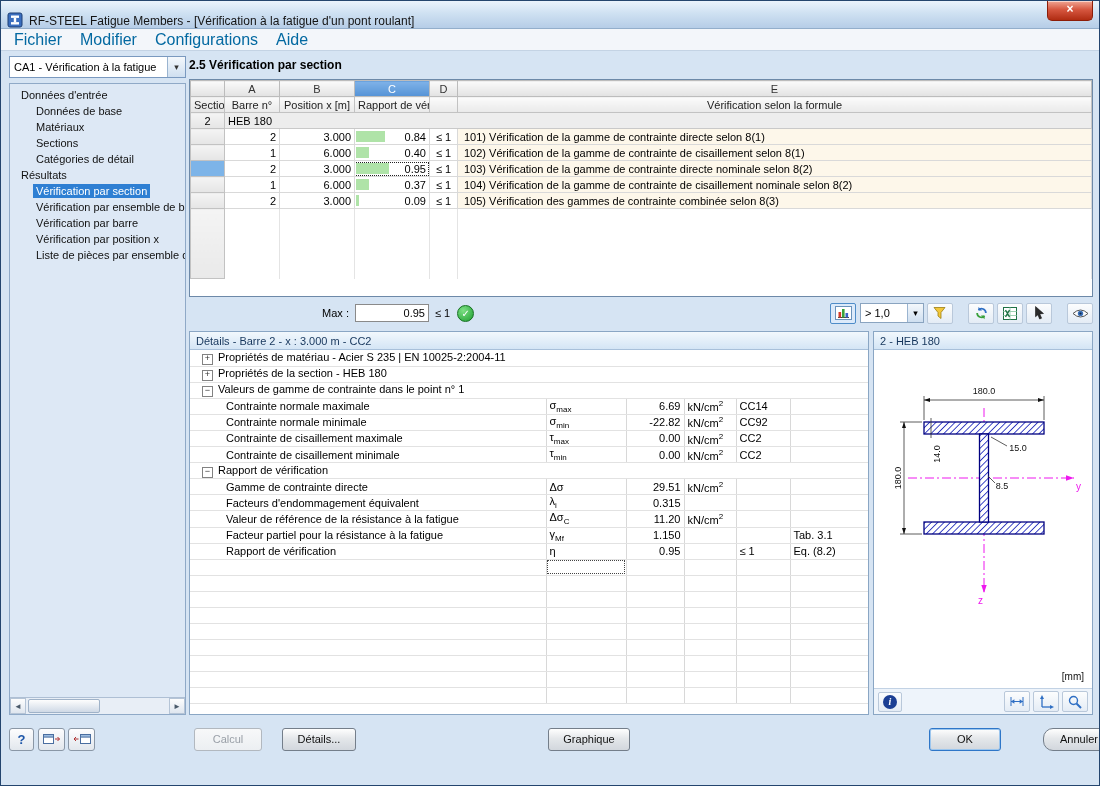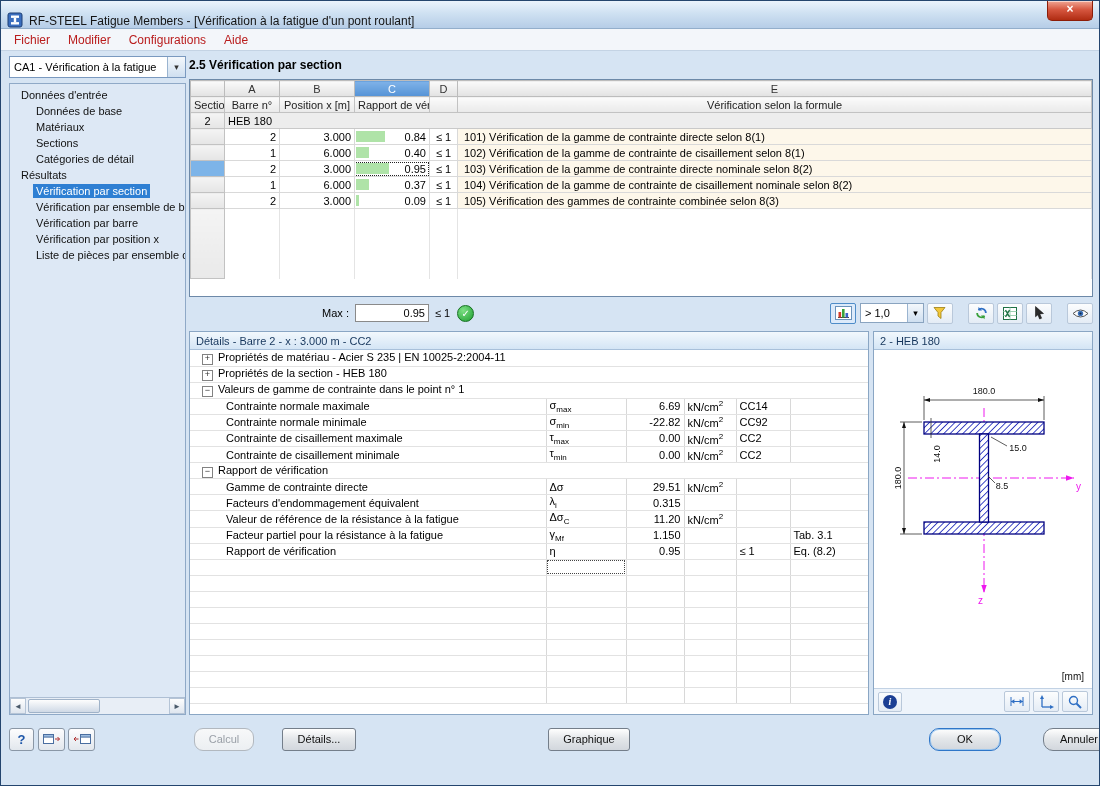--- a/index.html
+++ b/index.html
@@ -6,21 +6,21 @@
   body{font-family:"Liberation Sans",sans-serif;background:#8fa7c2;width:1100px;height:786px;overflow:hidden;}
   .window{position:absolute;left:0;top:0;width:1100px;height:786px;background:#d6e4f3;border:1px solid #24456e;box-sizing:border-box;overflow:hidden;}
 
   
   .titlebar{position:absolute;left:0;top:0;width:100%;height:28px;background:linear-gradient(#eaf3fc 0%,#cfe1f2 45%,#b6cde7 100%);border-bottom:1px solid #93aecb;display:flex;align-items:flex-end;padding:0 6px;box-sizing:border-box;}
   .title-text{font-size:12px;color:#141414;margin-left:6px;}
   .close-btn{position:absolute;right:6px;top:0;width:44px;height:19px;background:linear-gradient(#f0a694,#d65740 45%,#b02c12);border:1px solid #8c1d08;border-top:none;border-radius:0 0 5px 5px;color:#fff;text-align:center;line-height:17px;font-size:12px;font-weight:bold;box-shadow:inset 0 1px 0 rgba(255,255,255,.55);cursor:default;}
 
   
   .menubar{position:absolute;left:0;top:28px;width:100%;height:22px;background:#f3f6fa;border-bottom:1px solid #c4d3e4;display:flex;align-items:center;padding-left:4px;box-sizing:border-box;}
-  .menu-item{font-size:12px;padding:2px 9px;color:#b91c1c;}
+  .menu-item{font-size:16px;padding:2px 9px;color:#0369a1;}
 
   
   .combo{position:absolute;left:8px;top:55px;width:177px;height:22px;background:#fff;border:1px solid #7a99bf;display:flex;align-items:center;font-size:11px;box-sizing:border-box;}
   .combo-text{flex:1;padding-left:4px;white-space:nowrap;overflow:hidden;}
   .combo-arrow{width:17px;height:100%;background:linear-gradient(#f4f8fc,#cfdff0);border-left:1px solid #9ab4d0;text-align:center;font-size:9px;line-height:20px;color:#333;}
   .nav-panel{position:absolute;left:8px;top:82px;width:177px;height:632px;background:#dde8f5;border:1px solid #8fa9c7;box-sizing:border-box;}
   .nav-tree{position:absolute;left:0;top:0;right:0;bottom:16px;overflow:hidden;padding:3px 0 0 4px;}
   .tree-item{font-size:11px;height:16px;line-height:16px;white-space:nowrap;color:#111;}
   .tree-item.lvl0{padding-left:4px;}
   .tree-item.lvl1{padding-left:19px;}
@@ -94,21 +94,21 @@
   .info-circle{width:14px;height:14px;border-radius:50%;background:#1c3f94;color:#fff;font-size:10px;font-style:italic;font-weight:bold;text-align:center;line-height:14px;font-family:"Liberation Serif",serif;}
   .steel{fill:url(#hatch);stroke:#000080;stroke-width:1.3;}
   .dim{stroke:#333;stroke-width:0.8;fill:none;}
   .dimtext{font-size:9px;fill:#111;text-anchor:middle;}
   .axis{stroke:#ee18ee;stroke-width:1;stroke-dasharray:9 3 2 3;fill:none;}
   .axislbl{fill:#ee18ee;font-size:10px;}
 
   
   .btn{position:absolute;top:727px;height:23px;font-size:11px;border:1px solid #747e8a;border-radius:3px;background:linear-gradient(#fefefe,#e4e7ea 45%,#d2d7dd);text-align:center;line-height:21px;box-sizing:border-box;color:#111;}
   .btn.disabled{color:#9aa0a8;border-color:#b2b8bf;background:linear-gradient(#f7f8f9,#eceff2);}
-  .btn.default{border-color:#2e76c8;box-shadow:inset 0 0 0 1px #9cc6ee;border-radius:10px;}
+  .btn.default{border-color:#2e76c8;box-shadow:inset 0 0 0 1px #9cc6ee;}
   .small-btn{position:absolute;top:727px;height:23px;border:1px solid #8a97a6;border-radius:3px;background:linear-gradient(#fdfdfe,#e2e7ed);display:flex;align-items:center;justify-content:center;box-sizing:border-box;}
 </style>
 </head>
 <body>
 
 <div class="window">
 
   <div class="titlebar">
     <svg width="16" height="16">
         <rect x="1" y="1" width="14" height="14" rx="2" fill="#3a6ebf" stroke="#1d3f75"></rect>
@@ -559,19 +559,19 @@
         <path d="M12,6 h4.5 m-2,-2 l2,2 -2,2" stroke="#b03030" fill="none"></path>
       </svg>
   </div>
   <div class="small-btn" style="left:67px;width:27px;">
     <svg width="18" height="13" viewBox="0 0 18 13">
         <rect x="7.5" y="1.5" width="10" height="9" fill="#fff" stroke="#4a6ea0"></rect>
         <rect x="7.5" y="1.5" width="10" height="2.6" fill="#9dbce0" stroke="#4a6ea0"></rect>
         <path d="M5.5,6 h-4.5 m2,-2 l-2,2 2,2" stroke="#b03030" fill="none"></path>
       </svg>
   </div>
-  <div class="btn disabled" style="left:193px;width:60px;border-radius:9px;">Calcul</div>
+  <div class="btn disabled" style="left:193px;width:68px;">Calcul</div>
   <div class="btn" style="left:281px;width:74px;">Détails...</div>
   <div class="btn" style="left:547px;width:82px;">Graphique</div>
   <div class="btn default" style="left:928px;width:72px;">OK</div>
   <div class="btn" style="left:1042px;width:72px;border-radius:10px;">Annuler</div>
 
 </div>
 
 </body></html>

